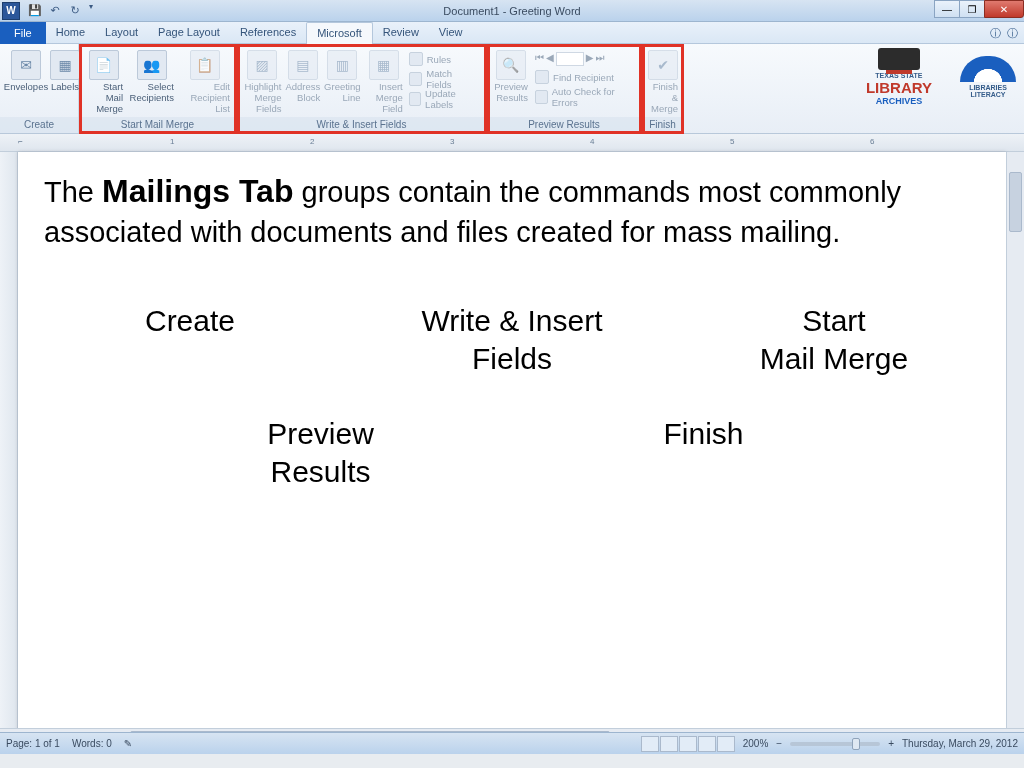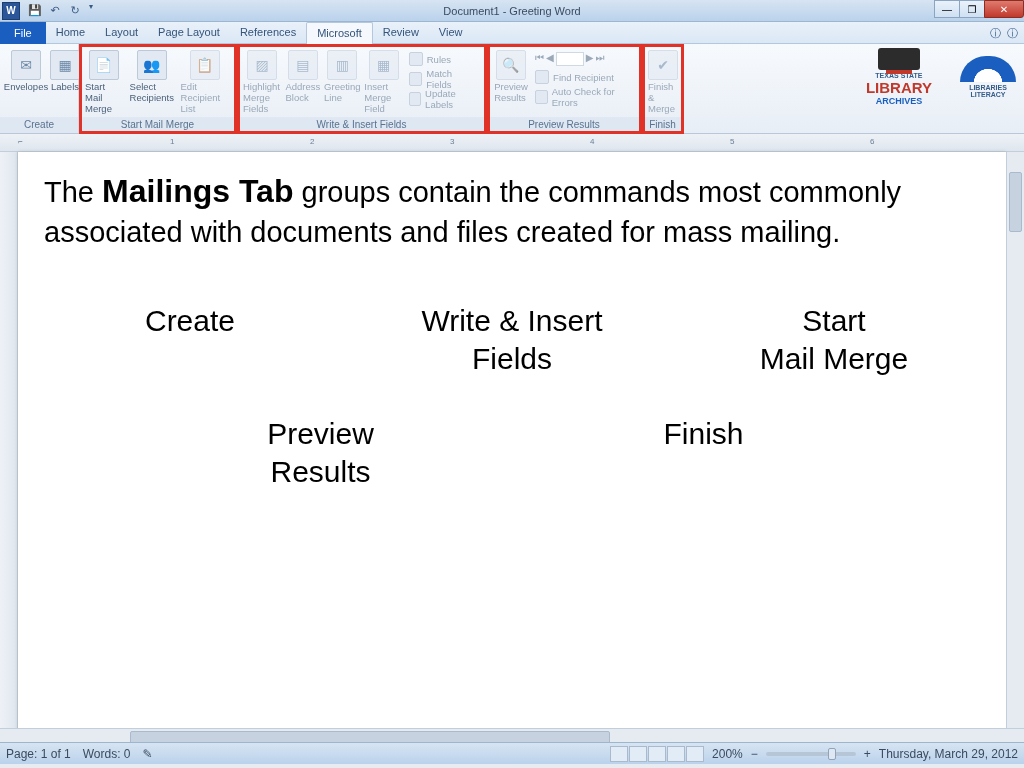--- a/index.html
+++ b/index.html
@@ -24,21 +24,21 @@
 .help-ic{position:absolute;right:6px;top:4px;font-size:11px;color:#355c8a;display:flex;gap:6px}
 
 
 .ribbon{height:90px;background:linear-gradient(#f7fafd,#e8eef6);border-bottom:1px solid #b8c8da;display:flex;position:relative}
 .group{display:flex;flex-direction:column;height:100%;border-right:1px solid #cfdae7;position:relative}
 .group-body{flex:1;display:flex;align-items:flex-start;padding:4px 4px 0}
 .group-label{text-align:center;font-size:10px;color:#5a728f;padding:2px 0 3px;background:rgba(200,215,232,.3)}
 .rbtn{display:flex;flex-direction:column;align-items:center;width:44px;padding:2px;cursor:pointer}
 .rbtn.big{width:56px}
 .rbtn-ic{width:30px;height:30px;background:#e2e9f2;border:1px solid #bcc9d9;border-radius:2px;margin-bottom:2px;display:flex;align-items:center;justify-content:center;font-size:14px;color:#6b88a8}
-.rbtn-lb{font-size:9.5px;color:#4a5f78;text-align:left;line-height:1.15}
+.rbtn-lb{font-size:9.5px;color:#4a5f78;text-align:right;line-height:1.15}
 .rbtn.dis .rbtn-lb{color:#9aa8b8}
 .rbtn.dis .rbtn-ic{opacity:.55}
 .small-stack{display:flex;flex-direction:column;gap:2px;padding:2px 4px}
 .small-btn{display:flex;align-items:center;gap:4px;font-size:9.5px;color:#9aa8b8;height:18px}
 .small-btn .si{width:14px;height:14px;background:#e2e9f2;border:1px solid #c7d2de;border-radius:2px}
 .red-box{position:absolute;border:3px solid #e03226;z-index:5;pointer-events:none}
 .rb1{left:79px;top:0;width:158px;height:90px}
 .rb2{left:237px;top:0;width:250px;height:90px}
 .rb3{left:487px;top:0;width:155px;height:90px}
 .rb4{left:642px;top:0;width:42px;height:90px}
@@ -59,21 +59,21 @@
 .vruler{width:18px;background:linear-gradient(90deg,#eef2f7,#dfe6ee);border-right:1px solid #c2cedb}
 .page{background:#fff;flex:1;margin:0;padding:18px 26px;position:relative;box-shadow:0 0 4px rgba(0,0,0,.15)}
 .scroll-v{width:18px;background:#e6ebf2;border-left:1px solid #c2cedb;position:relative}
 .scroll-thumb{position:absolute;left:2px;right:2px;top:20px;height:60px;background:#c7d2e0;border:1px solid #aab9cc;border-radius:2px}
 .intro{font-family:Arial,Helvetica,sans-serif;font-size:29px;line-height:1.35;color:#000}
 .intro b{font-weight:700;font-size:32px}
 .grid{display:grid;grid-template-columns:repeat(3,1fr);gap:12px 30px;margin-top:50px;font-family:Arial,Helvetica,sans-serif;font-size:30px;text-align:center;line-height:1.25}
 .grid-row2{display:grid;grid-template-columns:1fr 1fr;gap:30px;margin-top:38px;font-family:Arial,Helvetica,sans-serif;font-size:30px;text-align:center;line-height:1.25;padding:0 100px}
 .hscroll{position:absolute;left:0;right:0;bottom:22px;height:18px;background:#e6ebf2;border-top:1px solid #c2cedb}
 .hscroll-thumb{position:absolute;top:2px;bottom:2px;left:130px;width:480px;background:#c7d2e0;border:1px solid #aab9cc;border-radius:2px}
-.status{position:absolute;bottom:4px;left:0;right:0;height:22px;background:linear-gradient(#d7e4f2,#bad2ec);border-top:1px solid #9db5cf;display:flex;align-items:center;font-size:12px;color:#3a4b60;padding:0 6px;gap:12px}
+.status{position:absolute;bottom:14px;left:0;right:0;height:22px;background:linear-gradient(#d7e4f2,#bad2ec);border-top:1px solid #9db5cf;display:flex;align-items:center;font-size:10px;color:#3a4b60;padding:0 6px;gap:12px}
 .status .right{margin-left:auto;display:flex;align-items:center;gap:8px}
 .views{display:flex;gap:1px}
 .view-b{width:18px;height:16px;background:#e2ecf7;border:1px solid #aab9cc}
 .zoom-track{width:90px;height:4px;background:#b7c6d7;position:relative;border-radius:2px}
 .zoom-thumb{position:absolute;width:8px;height:12px;background:#dfe8f2;border:1px solid #8fa3ba;top:-4px;left:62px;border-radius:2px}
 </style>
 </head>
 <body>
 
 <div class="titlebar">

